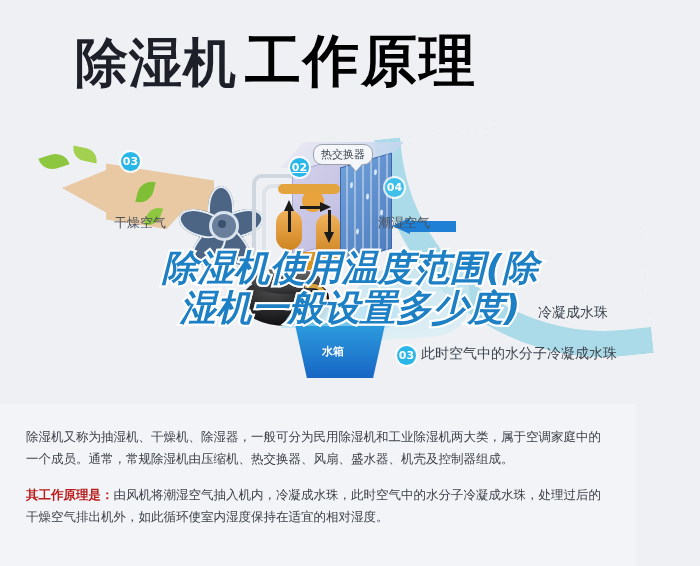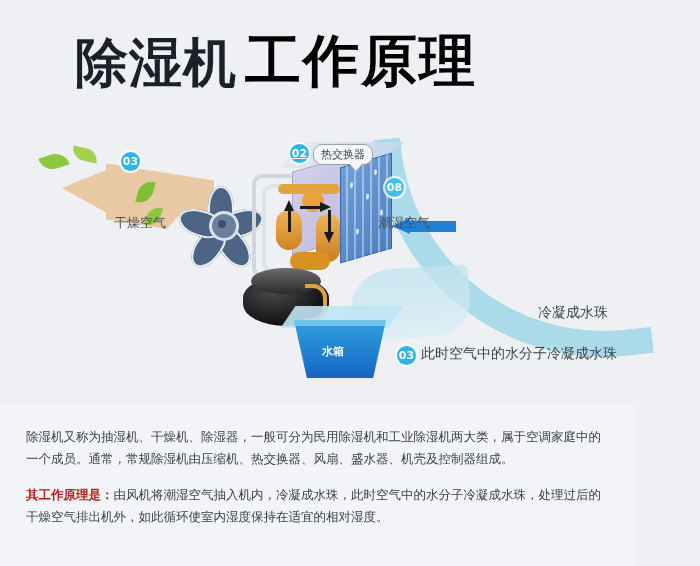--- a/index.html
+++ b/index.html
@@ -284,31 +284,35 @@
     <div class="tank">
       <div class="top"></div>
       <div class="front"></div>
       <div class="edge"></div>
     </div>
     <div class="tank-label" style="left:322px;top:226px;">水箱</div>
 
     <div class="badge" style="left:121px;top:34px;">03</div>
     <div class="cap" style="left:114px;top:96px;">干燥空气</div>
 
-    <div class="badge" style="left:290px;top:26px;text-decoration:underline;">02</div>
+    <div class="badge" style="left:290px;top:40px;text-decoration:underline;">02</div>
     <div class="hx-callout">热交换器</div>
 
-    <div class="badge ghost" style="left:385px;top:60px;">08</div>
+    <div class="badge ghost" style="left:385px;top:60px;">04</div>
     <div class="cap" style="left:378px;top:96px;">潮湿空气</div>
 
     <div class="cap lg" style="left:538px;top:186px;font-family:Liberation Serif, serif;">冷凝成水珠</div>
 
     <div class="badge" style="left:397px;top:228px;">03</div>
     <div class="cap lg" style="left:421px;top:227px;">此时空气中的水分子冷凝成水珠</div>
   </div>
 
+  <div class="watermark">
+    <span>除湿机使用温度范围(除</span>
+    <span>湿机一般设置多少度)</span>
+  </div>
 
   <div class="body-text">
     <p class="para">除湿机又称为抽湿机、干燥机、除湿器，一般可分为民用除湿机和工业除湿机两大类，属于空调家庭中的一个成员。通常，常规除湿机由压缩机、热交换器、风扇、盛水器、机壳及控制器组成。</p>
     <p class="para"><b>其工作原理是：</b><span>由风机将潮湿空气抽入机内，冷凝成水珠，此时空气中的水分子冷凝成水珠，处理过后的干燥空气排出机外，如此循环使室内湿度保持在适宜的相对湿度。</span></p>
   </div>
 
 </div>
 
 </body></html>

